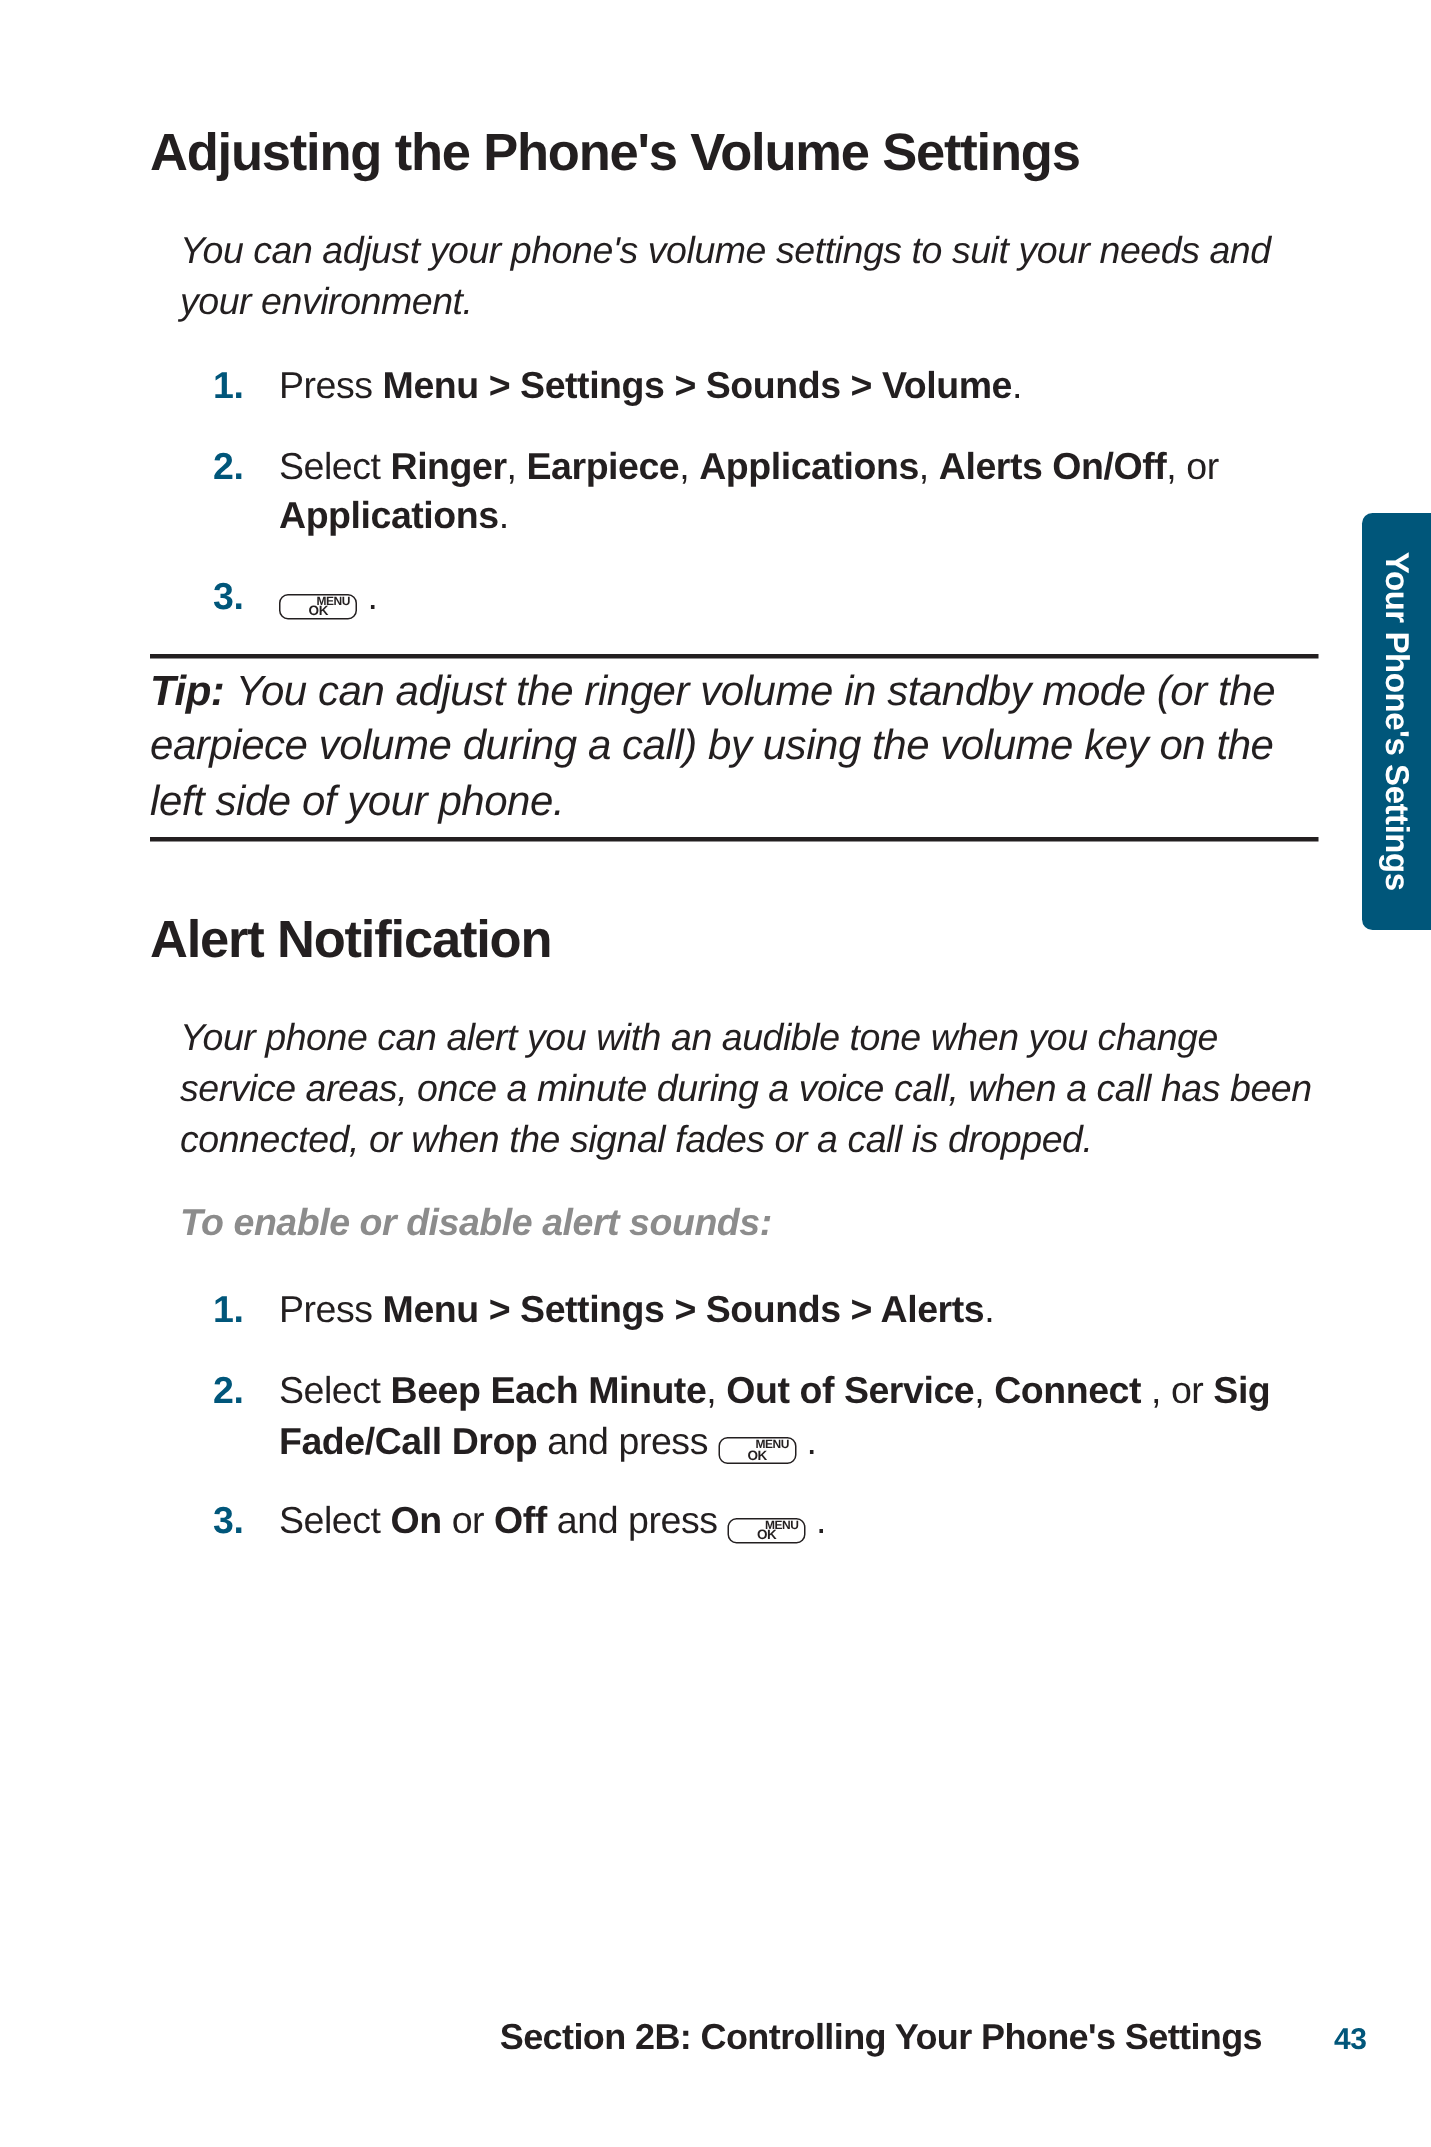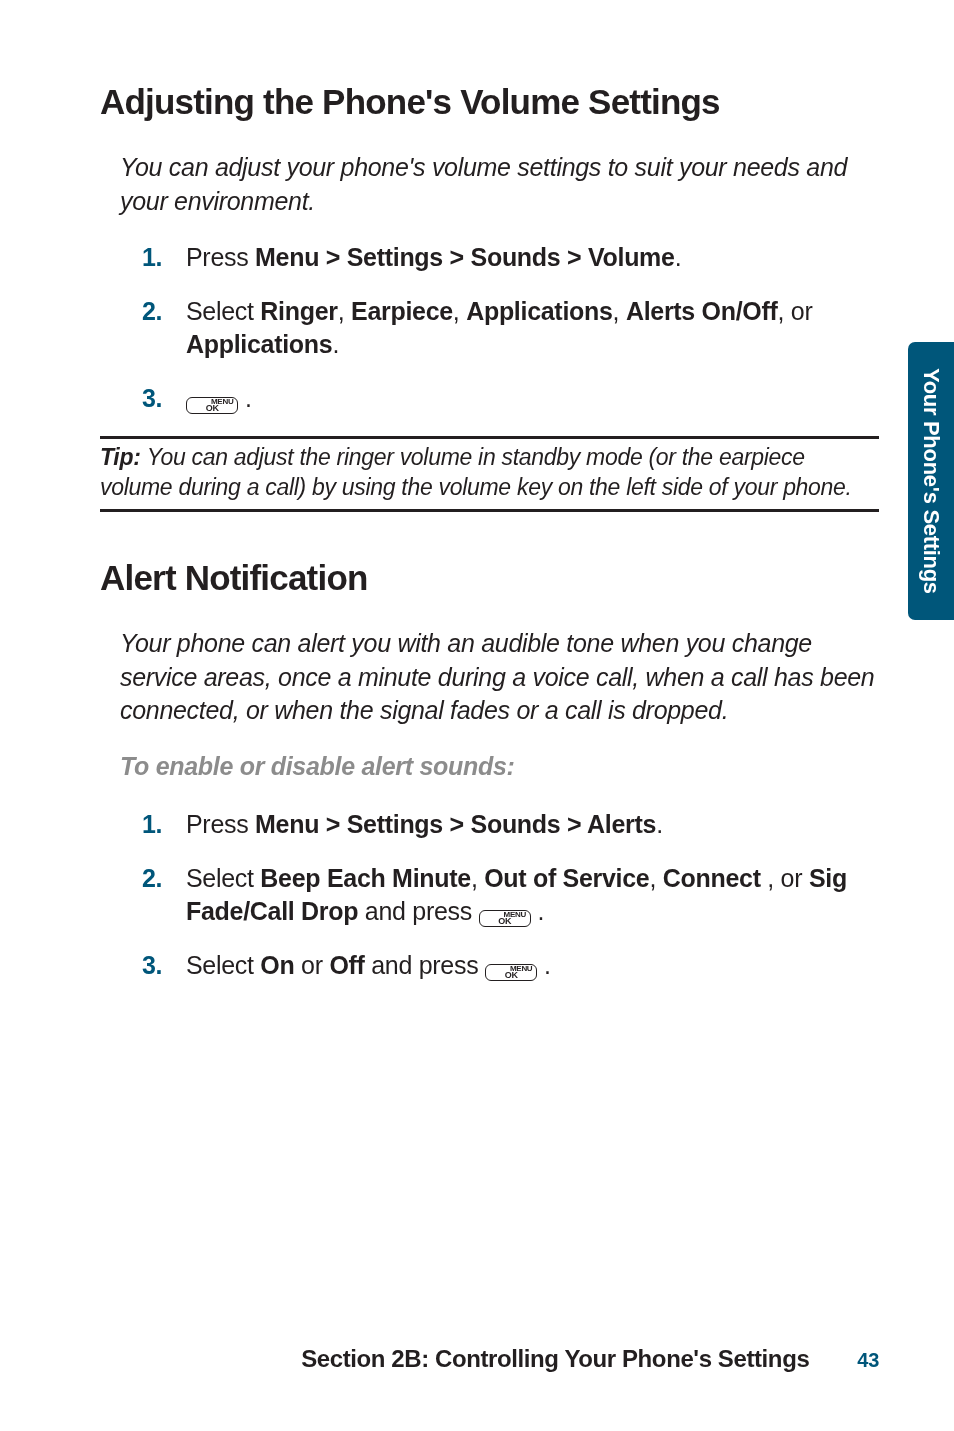--- a/index.html
+++ b/index.html
@@ -40,21 +40,21 @@
     flex-shrink: 0;
   }
   ol li .txt { flex: 1; }
   b { font-weight: 700; }
   .rule {
     border: none;
     border-top: 3px solid #231f20;
     margin: 10px 0 2px 0;
   }
   .tip {
-    font-size: 23px;
+    font-size: 28px;
     line-height: 1.3;
     padding: 2px 0;
     margin-bottom: 0;
     letter-spacing: -0.3px;
   }
   .rule2 {
     border: none;
     border-top: 3px solid #231f20;
     margin: 4px 0 42px 0;
   }
@@ -96,21 +96,21 @@
     letter-spacing: -0.3px;
   }
   .footer {
     position: absolute;
     bottom: 56px;
     left: 0;
     right: 0;
     display: flex;
     justify-content: flex-end;
     align-items: baseline;
-    padding-right: 75px;
+    padding-right: 43px;
     gap: 48px;
     font-weight: 700;
   }
   .footer .sec { font-size: 24px; letter-spacing: -0.4px; }
   .footer .pg  { font-size: 20px; color: #00567a; }
 </style>
 </head>
 <body>
 
 <div class="side-tab">

